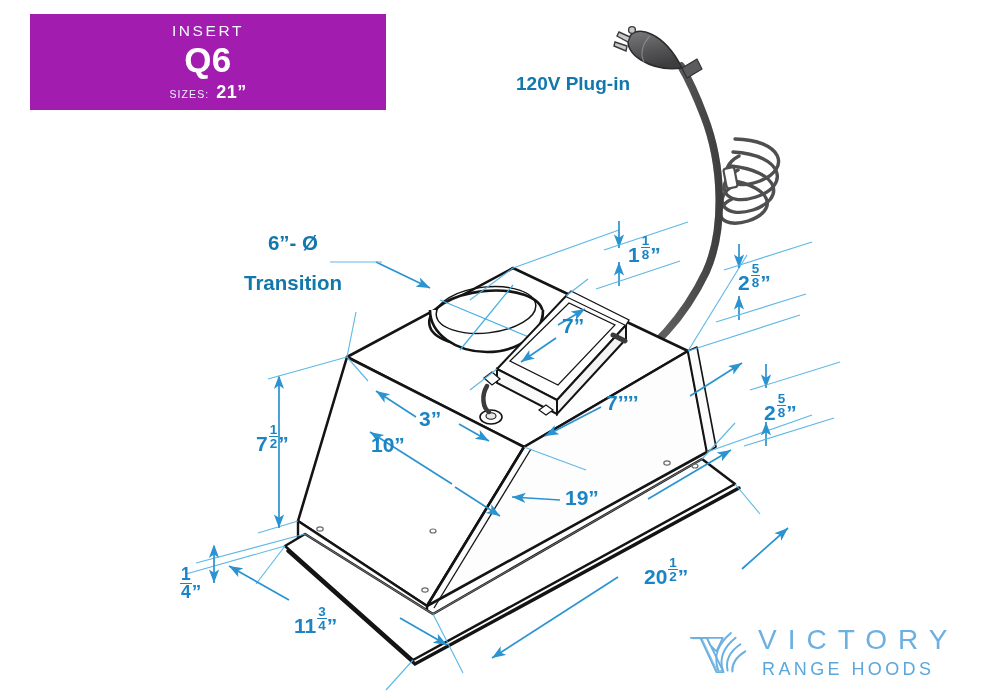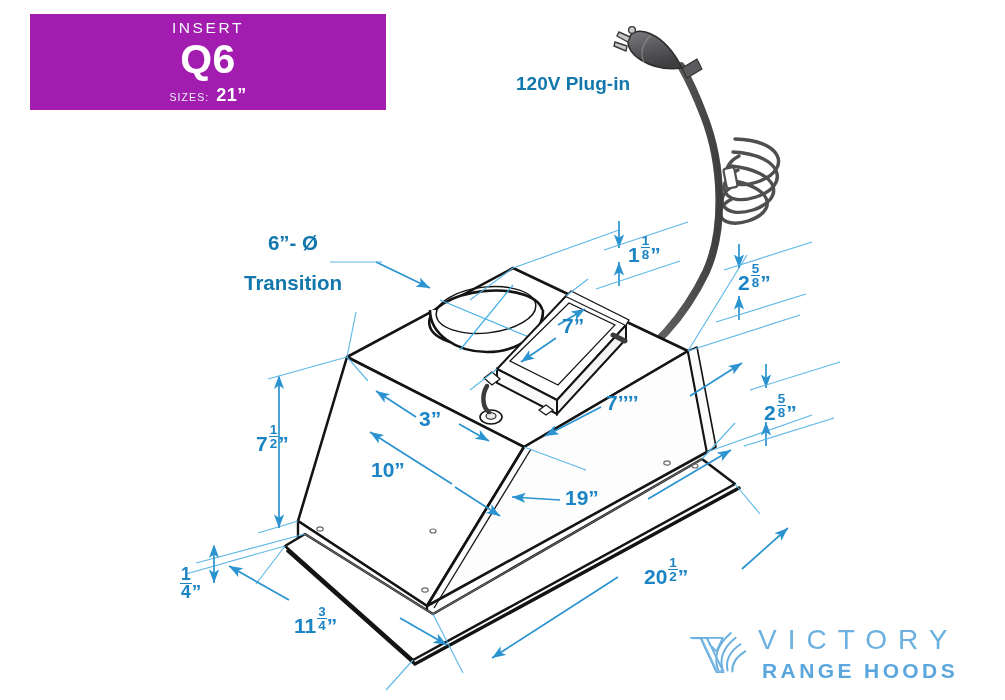--- a/index.html
+++ b/index.html
@@ -31,21 +31,21 @@
     line-height: 1;
   }
   #banner-insert-label {
     font-size: 15.5px;
     letter-spacing: 2.6px;
     font-weight: 400;
     color: #f2f8fc;
     margin-bottom: 3px;
   }
   #banner-model {
-    font-size: 41px;
+    font-size: 35px;
     font-weight: 700;
     letter-spacing: 0.5px;
     margin-bottom: 6px;
   }
   #banner-sizes-row {
     display: flex;
     align-items: baseline;
     gap: 7px;
   }
   #banner-sizes-label {
@@ -95,21 +95,21 @@
   }
   #transition-label .l2 { display: block; margin-top: 18px; }
 
   #dim-1-1-8  { left: 628px; top: 234px; }
   #dim-2-5-8a { left: 738px; top: 262px; }
   #dim-2-5-8b { left: 764px; top: 392px; }
   #dim-7      { left: 562px; top: 315px; }
   #dim-3      { left: 419px; top: 408px; }
   #dim-12     { left: 606px; top: 392px; }
   #dim-7-5    { left: 256px; top: 423px; }
-  #dim-10     { left: 371px; top: 459px; }
+  #dim-10     { left: 371px; top: 434px; }
   #dim-19     { left: 565px; top: 487px; }
   #dim-20-5   { left: 624px; top: 556px; margin-left: 20px; }
   #dim-1-4    { left: 179px; top: 566px; }
   #dim-11-3-4 { left: 294px; top: 595px; margin-top: 10px; }
 
   
   #drawing {
     position: absolute;
     left: 0; top: 0;
     width: 1005px; height: 700px;
@@ -125,24 +125,24 @@
     position: absolute;
     left: 72px; top: 4px;
   }
   #logo-victory {
     font-size: 28px;
     letter-spacing: 11px;
     color: #6cb0e0;
     font-weight: 400;
   }
   #logo-range-hoods {
-    font-size: 21px;
+    font-size: 18px;
     letter-spacing: 3.4px;
     color: #5ba7dd;
-    font-weight: 700;
+    font-weight: 400;
     margin-top: 3px;
     padding-left: 4px;
   }
 </style>
 </head>
 <body>
 
 <div id="page">
 
   <svg id="drawing" viewBox="0 0 1005 700" xmlns="http://www.w3.org/2000/svg">

